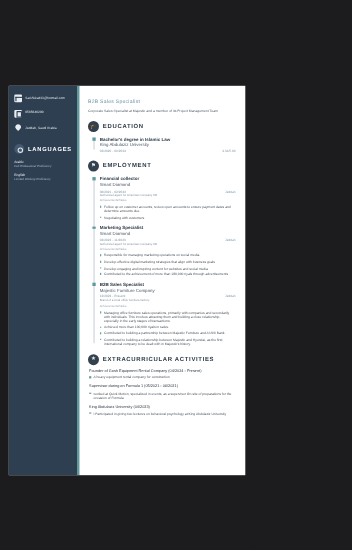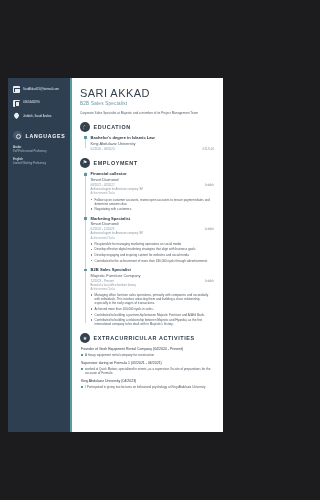--- a/index.html
+++ b/index.html
@@ -153,21 +153,20 @@
       </div>
       <div class="lang">
         <div class="lang-name">English</div>
         <div class="lang-level">Limited Working Proficiency</div>
       </div>
 
     </aside>
 
     <main id="main">
 
-      <div id="name">SARI AKKAD</div>
       <div id="role">B2B Sales Specialist</div>
       <div id="summary">Corporate Sales Specialist at Majestic and a member of its Project Management Team</div>
 
       <section class="section">
         <div class="sec-head">
           <span class="sec-badge">
               <span>🎓</span>
             </span>
           <span class="sec-title">EDUCATION</span>
         </div>

